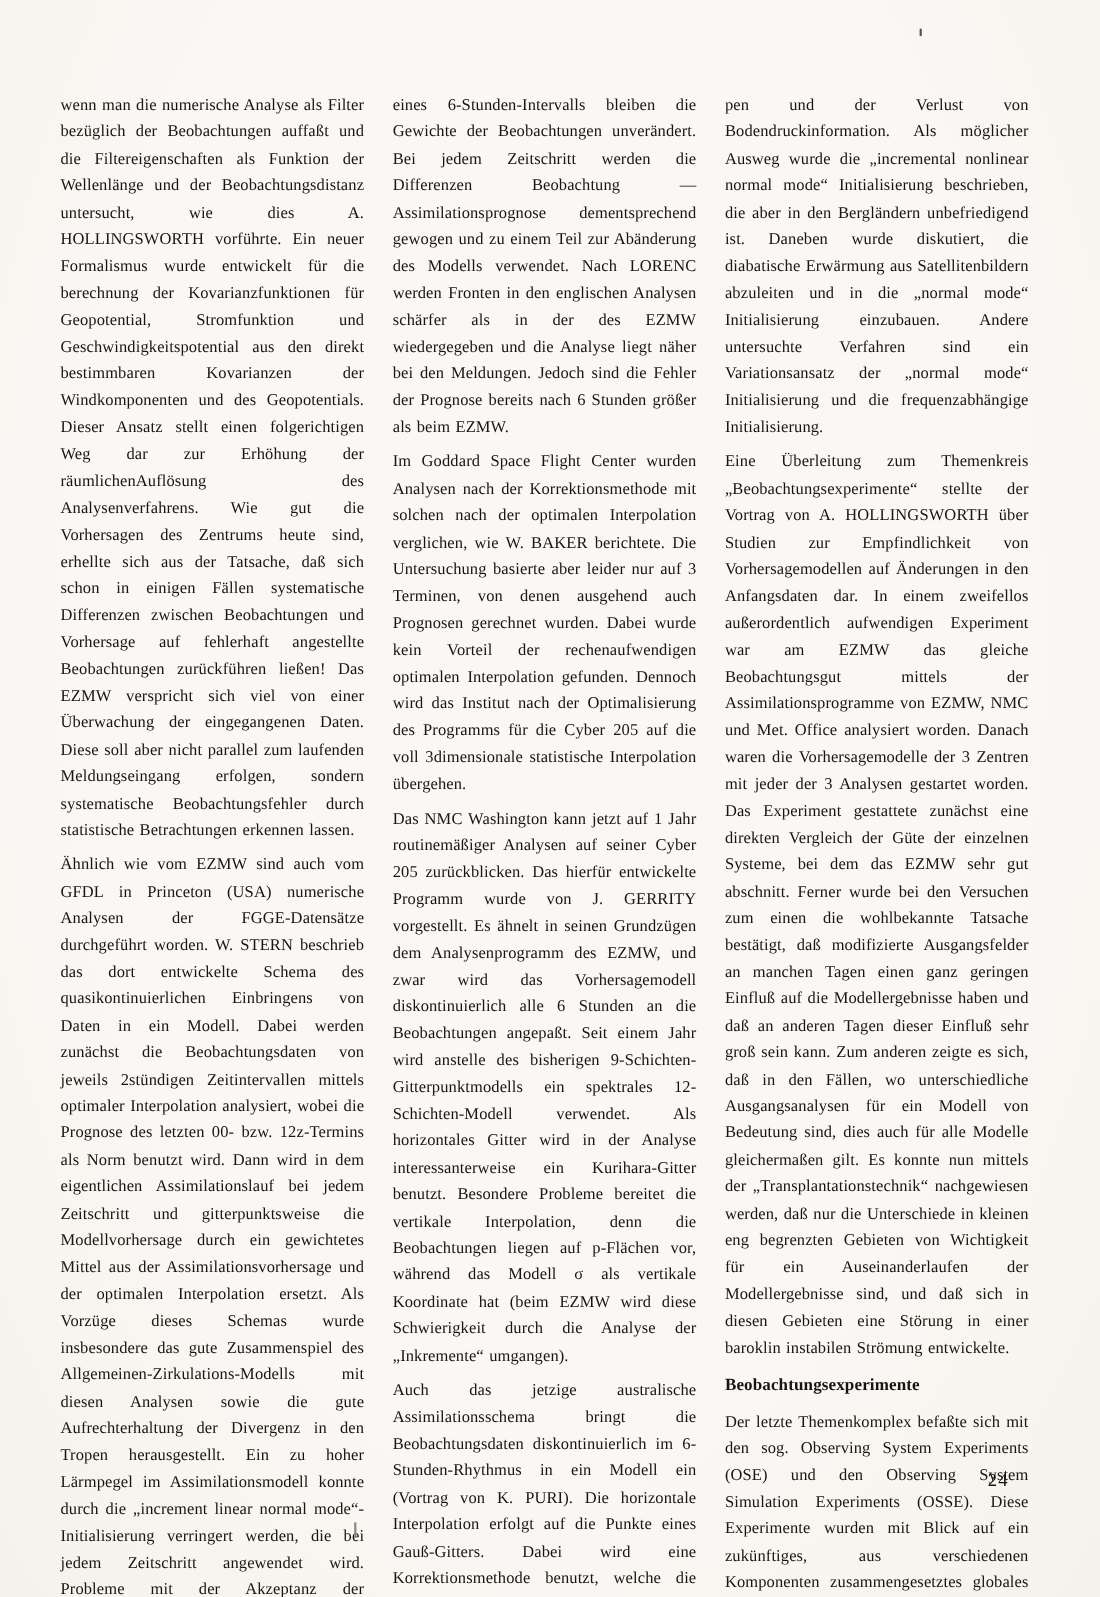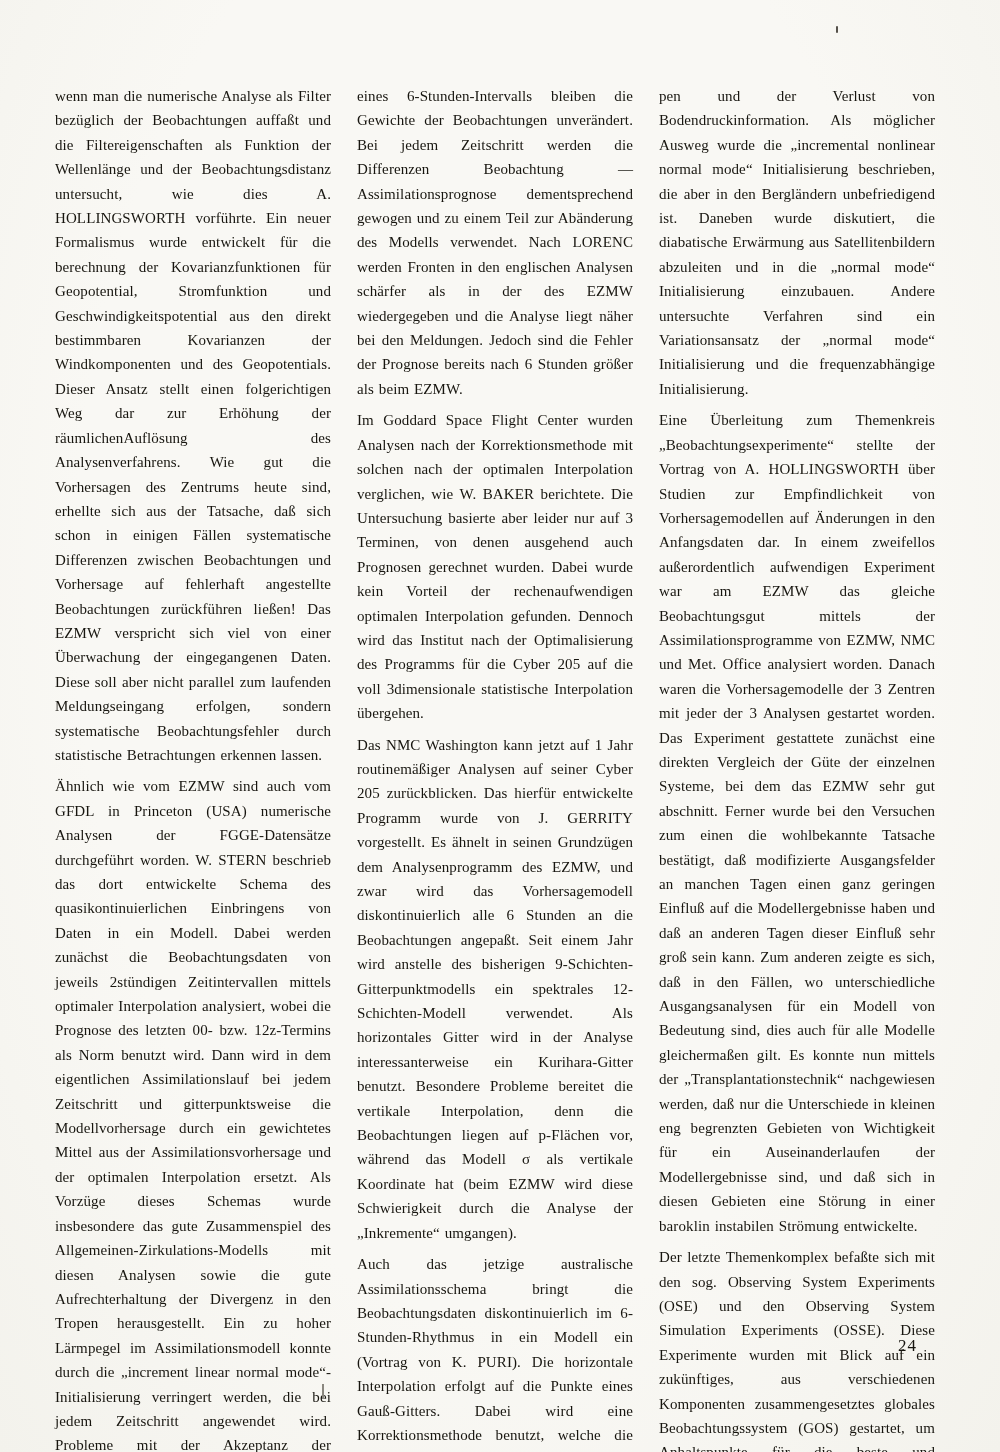--- a/index.html
+++ b/index.html
@@ -87,20 +87,21 @@
       </div>
     <div class="column">
         <p class="para">eines 6-Stunden-Intervalls bleiben die Gewichte der Beobachtungen unverändert. Bei jedem Zeitschritt werden die Differenzen Beobachtung — Assimilationsprognose dementsprechend gewogen und zu einem Teil zur Abänderung des Modells verwendet. Nach LORENC werden Fronten in den englischen Analysen schärfer als in der des EZMW wiedergegeben und die Analyse liegt näher bei den Meldungen. Jedoch sind die Fehler der Prognose bereits nach 6 Stunden größer als beim EZMW.</p>
         <p class="para">Im Goddard Space Flight Center wurden Analysen nach der Korrektionsmethode mit solchen nach der optimalen Interpolation verglichen, wie W. BAKER berichtete. Die Untersuchung basierte aber leider nur auf 3 Terminen, von denen ausgehend auch Prognosen gerechnet wurden. Dabei wurde kein Vorteil der rechenaufwendigen optimalen Interpolation gefunden. Dennoch wird das Institut nach der Optimalisierung des Programms für die Cyber 205 auf die voll 3dimensionale statistische Interpolation übergehen.</p>
         <p class="para">Das NMC Washington kann jetzt auf 1 Jahr routinemäßiger Analysen auf seiner Cyber 205 zurückblicken. Das hierfür entwickelte Programm wurde von J. GERRITY vorgestellt. Es ähnelt in seinen Grundzügen dem Analysenprogramm des EZMW, und zwar wird das Vorhersagemodell diskontinuierlich alle 6 Stunden an die Beobachtungen angepaßt. Seit einem Jahr wird anstelle des bisherigen 9-Schichten-Gitterpunktmodells ein spektrales 12-Schichten-Modell verwendet. Als horizontales Gitter wird in der Analyse interessanterweise ein Kurihara-Gitter benutzt. Besondere Probleme bereitet die vertikale Interpolation, denn die Beobachtungen liegen auf p-Flächen vor, während das Modell σ als vertikale Koordinate hat (beim EZMW wird diese Schwierigkeit durch die Analyse der „Inkremente“ umgangen).</p>
         <p class="para">Auch das jetzige australische Assimilationsschema bringt die Beobachtungsdaten diskontinuierlich im 6-Stunden-Rhythmus in ein Modell ein (Vortrag von K. PURI). Die horizontale Interpolation erfolgt auf die Punkte eines Gauß-Gitters. Dabei wird eine Korrektionsmethode benutzt, welche die lokale Datendichte berücksichtigt. Die Initialisierung des spektralen 9-Schichten-Modells erfolgt mittels adiabatischer nichtlinearer normal mode Initialisierung, die dadurch erleichtert wird, daß bereits während der Analyse eine lokale geostrophische Korrektur des Windfeldes entsprechend der Änderungen des Massenfeldes vorgenommen wird. Nachteilig bei dieser Initialisierung ist die Zerstörung des divergenten Windanteils in den Tro-</p>
       </div>
     <div class="column">
         <p class="para">pen und der Verlust von Bodendruckinformation. Als möglicher Ausweg wurde die „incremental nonlinear normal mode“ Initialisierung beschrieben, die aber in den Bergländern unbefriedigend ist. Daneben wurde diskutiert, die diabatische Erwärmung aus Satellitenbildern abzuleiten und in die „normal mode“ Initialisierung einzubauen. Andere untersuchte Verfahren sind ein Variationsansatz der „normal mode“ Initialisierung und die frequenzabhängige Initialisierung.</p>
         <p class="para">Eine Überleitung zum Themenkreis „Beobachtungsexperimente“ stellte der Vortrag von A. HOLLINGSWORTH über Studien zur Empfindlichkeit von Vorhersagemodellen auf Änderungen in den Anfangsdaten dar. In einem zweifellos außerordentlich aufwendigen Experiment war am EZMW das gleiche Beobachtungsgut mittels der Assimilationsprogramme von EZMW, NMC und Met. Office analysiert worden. Danach waren die Vorhersagemodelle der 3 Zentren mit jeder der 3 Analysen gestartet worden. Das Experiment gestattete zunächst eine direkten Vergleich der Güte der einzelnen Systeme, bei dem das EZMW sehr gut abschnitt. Ferner wurde bei den Versuchen zum einen die wohlbekannte Tatsache bestätigt, daß modifizierte Ausgangsfelder an manchen Tagen einen ganz geringen Einfluß auf die Modellergebnisse haben und daß an anderen Tagen dieser Einfluß sehr groß sein kann. Zum anderen zeigte es sich, daß in den Fällen, wo unterschiedliche Ausgangsanalysen für ein Modell von Bedeutung sind, dies auch für alle Modelle gleichermaßen gilt. Es konnte nun mittels der „Transplantationstechnik“ nachgewiesen werden, daß nur die Unterschiede in kleinen eng begrenzten Gebieten von Wichtigkeit für ein Auseinanderlaufen der Modellergebnisse sind, und daß sich in diesen Gebieten eine Störung in einer baroklin instabilen Strömung entwickelte.</p>
+        <h3 class="heading">Beobachtungsexperimente</h3>
         <p class="para">Der letzte Themenkomplex befaßte sich mit den sog. Observing System Experiments (OSE) und den Observing System Simulation Experiments (OSSE). Diese Experimente wurden mit Blick auf ein zukünftiges, aus verschiedenen Komponenten zusammengesetztes globales Beobachtungssystem (GOS) gestartet, um Anhaltspunkte für die beste und ökonomischste Zusammensetzung desselben herauszufinden. Die Hauptkomponenten bilden darin das bodengestützte (konventionelle) und das raumgestützte (Satelliten-)System. Während bei den Satellitendaten hauptsächlich der Einfluß von abgeleiteten Temperatur- (SATEM) und Windbeob-</p>
       </div>
   </div>
 
   <div class="page-number">24</div>
 
   <span class="artifact-bottom"></span>
 </div>
 
 </body></html>

